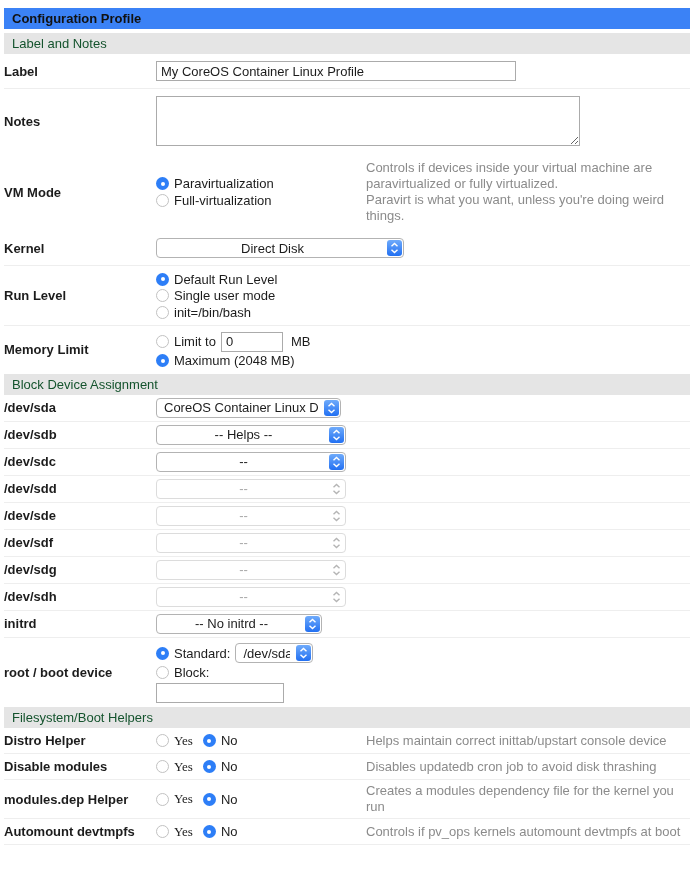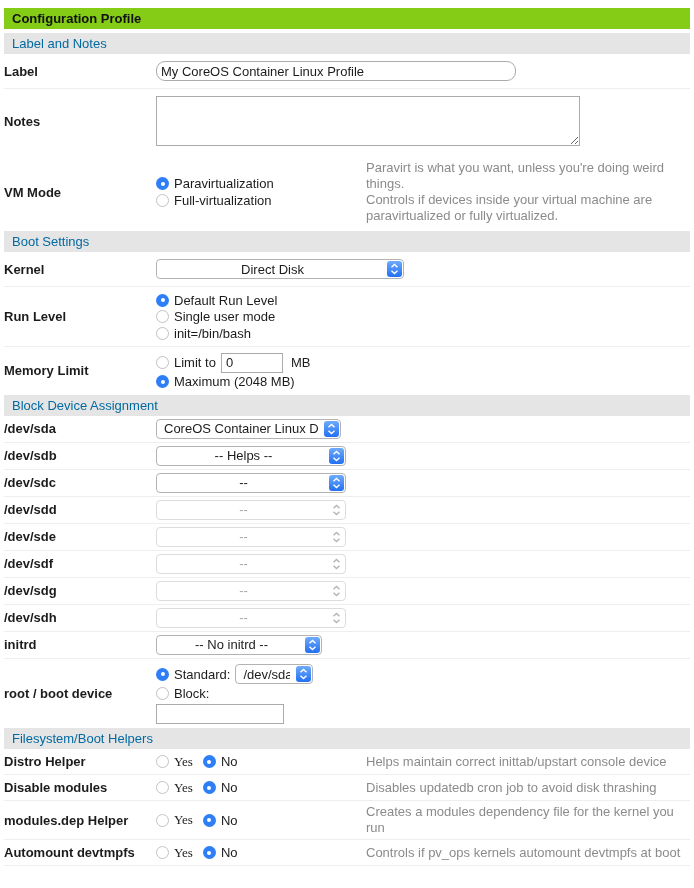--- a/index.html
+++ b/index.html
@@ -1,20 +1,20 @@
 <!DOCTYPE html>
 <html><head>
 <meta charset="utf-8">
 <style>
   html,body{margin:0;padding:0;background:#fff;}
   body{font-family:"Liberation Sans",sans-serif;font-size:13px;color:#1c1c1c;}
   .page{width:686px;margin:8px 4px;}
 
-  .titlebar{background:#84cc16;font-weight:bold;padding:3px 8px;margin-bottom:4px;color:#111;}
-  .sectionbar{background:#e5e5e5;padding:3px 8px;color:#0369a1;}
+  .titlebar{background:#3b82f6;font-weight:bold;padding:3px 8px;margin-bottom:4px;color:#111;}
+  .sectionbar{background:#e5e5e5;padding:3px 8px;color:#14532d;}
 
   .row{display:flex;align-items:center;border-top:1px solid #eeeeee;padding:4px 0;}
   .row.first{border-top:none;}
   .row.tall{padding:7px 0;}
   .row.compact{padding:3px 0;}
   .cell-label{flex:0 0 144px;width:144px;text-align:left;padding-right:8px;font-weight:bold;}
   .cell-control{flex:0 0 210px;width:210px;}
   .cell-help{flex:1;color:#8b8b8b;padding-right:2px;line-height:16px;}
 
   .opt-line{display:flex;align-items:center;margin:1.5px 0;white-space:nowrap;}
@@ -30,21 +30,21 @@
   .mselect .txt{flex:1;white-space:nowrap;overflow:hidden;}
   .stepper{flex:0 0 15px;width:15px;height:16px;border-radius:3px;margin:1px 1px 1px 6px;
            background:linear-gradient(#6fabfb,#2270f2);display:inline-flex;align-items:center;justify-content:center;}
   .mselect.disabled{border-color:#dcdcdc;color:#a8a8a8;}
   .mselect.disabled .stepper{background:none;}
 
   .w248{width:248px;} .w185{width:185px;} .w190{width:190px;} .w166{width:166px;} .w78{width:78px;}
 
   .tinput{height:20px;border:1px solid #ababab;box-sizing:border-box;padding:1px 4px;
           font-family:inherit;font-size:13px;color:#1c1c1c;background:#fff;}
-  .w360{width:360px;border-radius:9px;} .w62{width:62px;} .w128{width:128px;}
+  .w360{width:360px;} .w62{width:62px;} .w128{width:128px;}
   .tarea{width:424px;height:50px;border:1px solid #ababab;box-sizing:border-box;
          font-family:inherit;font-size:13px;resize:both;display:block;}
 
   .mlabel{margin-right:5px;}
   .suffix{margin-left:8px;}
   .yn{margin-right:10px;font-family:Liberation Serif, serif;}
   .stack .custom-input{margin-top:2px;}
 </style>
 </head>
 <body>
@@ -73,26 +73,25 @@
       <div class="opt-line">
         <span class="radio checked"></span>
         <span>Paravirtualization</span>
       </div>
       <div class="opt-line">
         <span class="radio"></span>
         <span>Full-virtualization</span>
       </div>
     </div>
     <div class="cell-help">
+      <div>Controls if devices inside your virtual machine are paravirtualized or fully virtualized.</div>
       <div>Paravirt is what you want, unless you're doing weird things.</div>
-      <div>Controls if devices inside your virtual machine are paravirtualized or fully virtualized.</div>
-    </div>
-  </div>
-
-  <div class="sectionbar">Boot Settings</div>
+    </div>
+  </div>
+
   <div class="row tall first">
     <div class="cell-label">Kernel</div>
     <div class="cell-control" style="flex:1">
       <div class="mselect w248">
         <span class="txt">Direct Disk</span>
         <span class="stepper">
           <svg width="9" height="12" viewBox="0 0 9 12">
               <path d="M1.5 4.2 L4.5 1.4 L7.5 4.2" stroke="#fff" stroke-width="1.4" fill="none"></path>
               <path d="M1.5 7.8 L4.5 10.6 L7.5 7.8" stroke="#fff" stroke-width="1.4" fill="none"></path>
             </svg>

